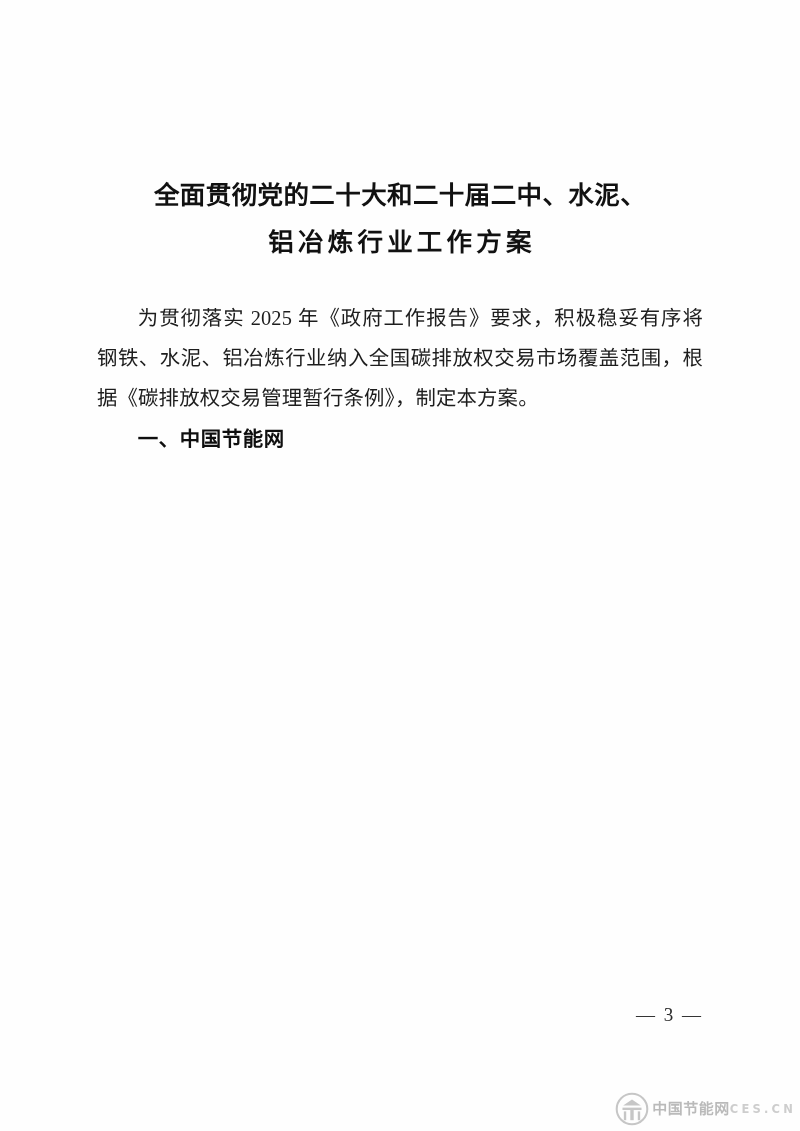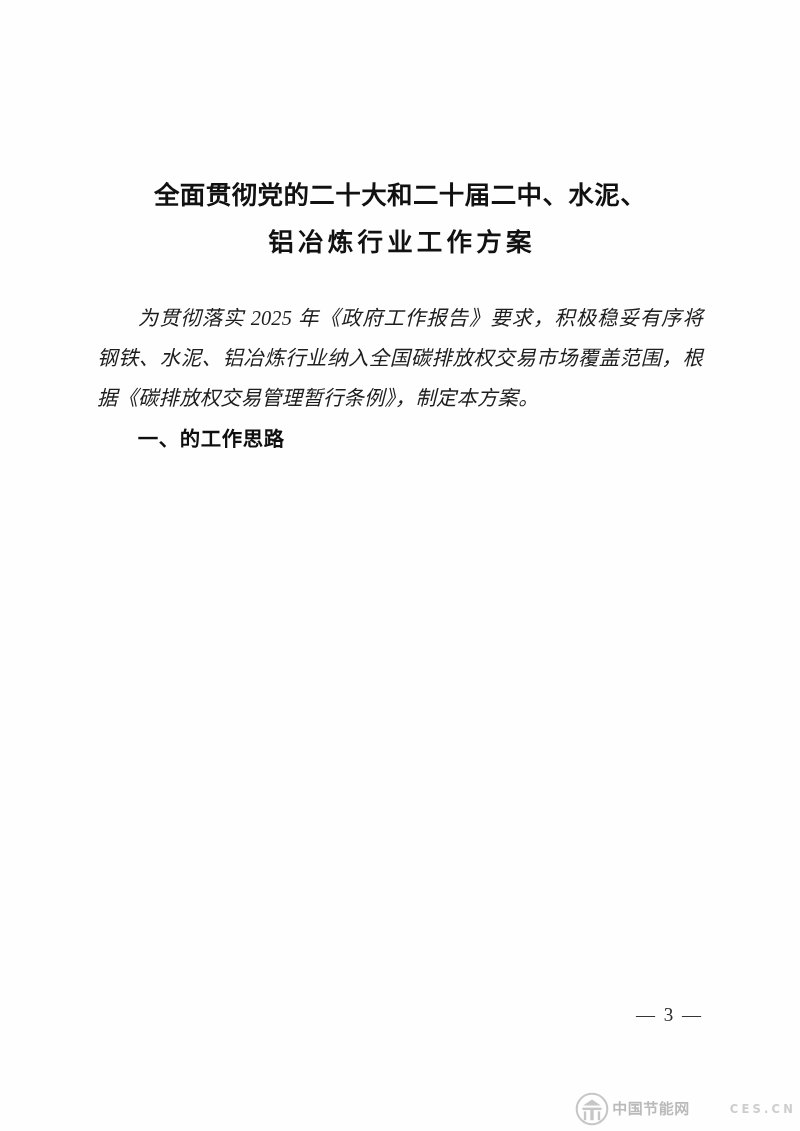--- a/index.html
+++ b/index.html
@@ -53,21 +53,20 @@
 
   .para {
     font-size: 20.4px;
     line-height: 40.2px;
     text-align: justify;
     text-align-last: left;
     text-justify: inter-ideograph;
     margin: 0;
     letter-spacing: 0.15px;
     color: #1d1d1d;
-    font-style: italic;
   }
   .para.indent { text-indent: 2em; }
 
   .section-heading {
     font-weight: 700;
     font-size: 20.4px;
     line-height: 40.2px;
     margin: 0;
     text-indent: 2em;
     letter-spacing: 0.6px;
@@ -124,38 +123,37 @@
     letter-spacing: 0.5px;
     color: #5f5f5f;
   }
   .wm-en {
     font-family: "DejaVu Sans", "Liberation Sans", sans-serif;
     font-weight: 700;
     font-size: 11.5px;
     letter-spacing: 3.2px;
     color: #8a8a8a;
     margin-top: 2px;
-    margin-left: 40px;
   }
 </style>
 </head>
 <body>
 
 <div class="page">
 
   <div class="doc-title">
     <div class="title-line-1">全面贯彻党的二十大和二十届二中、水泥、</div>
     <div class="title-line-2">铝冶炼行业工作方案</div>
   </div>
 
   <div class="body-block">
 
     <p class="para indent">为贯彻落实 2025 年《政府工作报告》要求，积极稳妥有序将钢铁、水泥、铝冶炼行业纳入全国碳排放权交易市场覆盖范围，根据《碳排放权交易管理暂行条例》，制定本方案。</p>
 
-    <p class="section-heading">一、的工作思路</p>
+    <p class="section-heading">一、中国节能网</p>
 
 
 
   </div>
 
   <div class="page-number">— 3 —</div>
 
   <div class="watermark">
     <span class="watermark-mark">
       <svg viewBox="0 0 100 100" width="34" height="34" aria-hidden="true">

